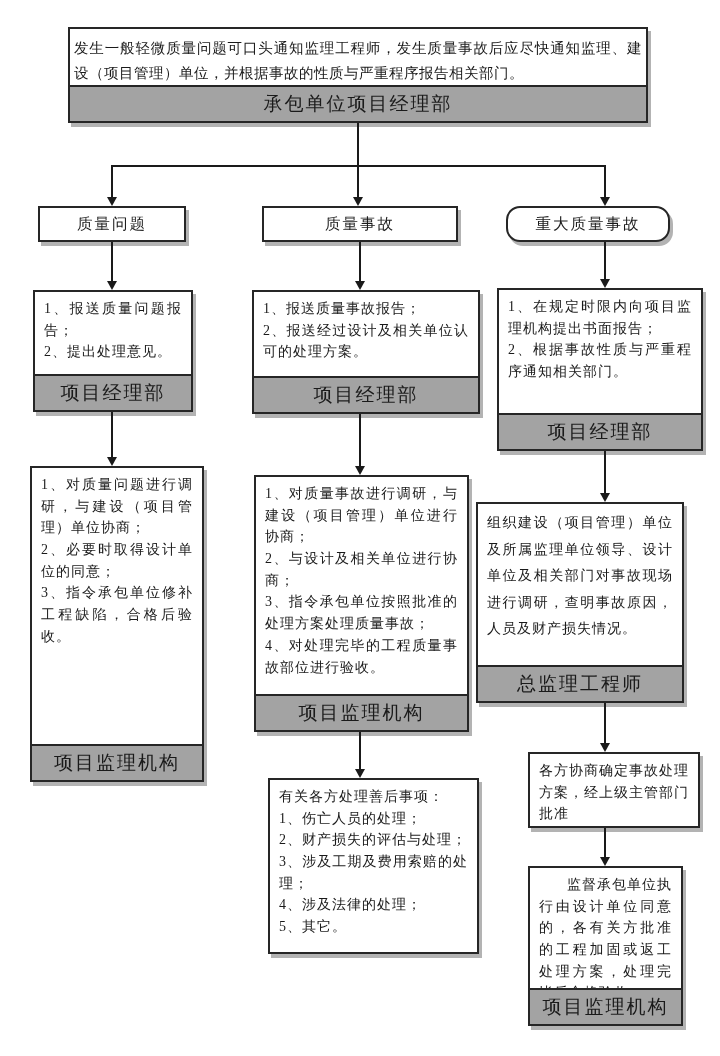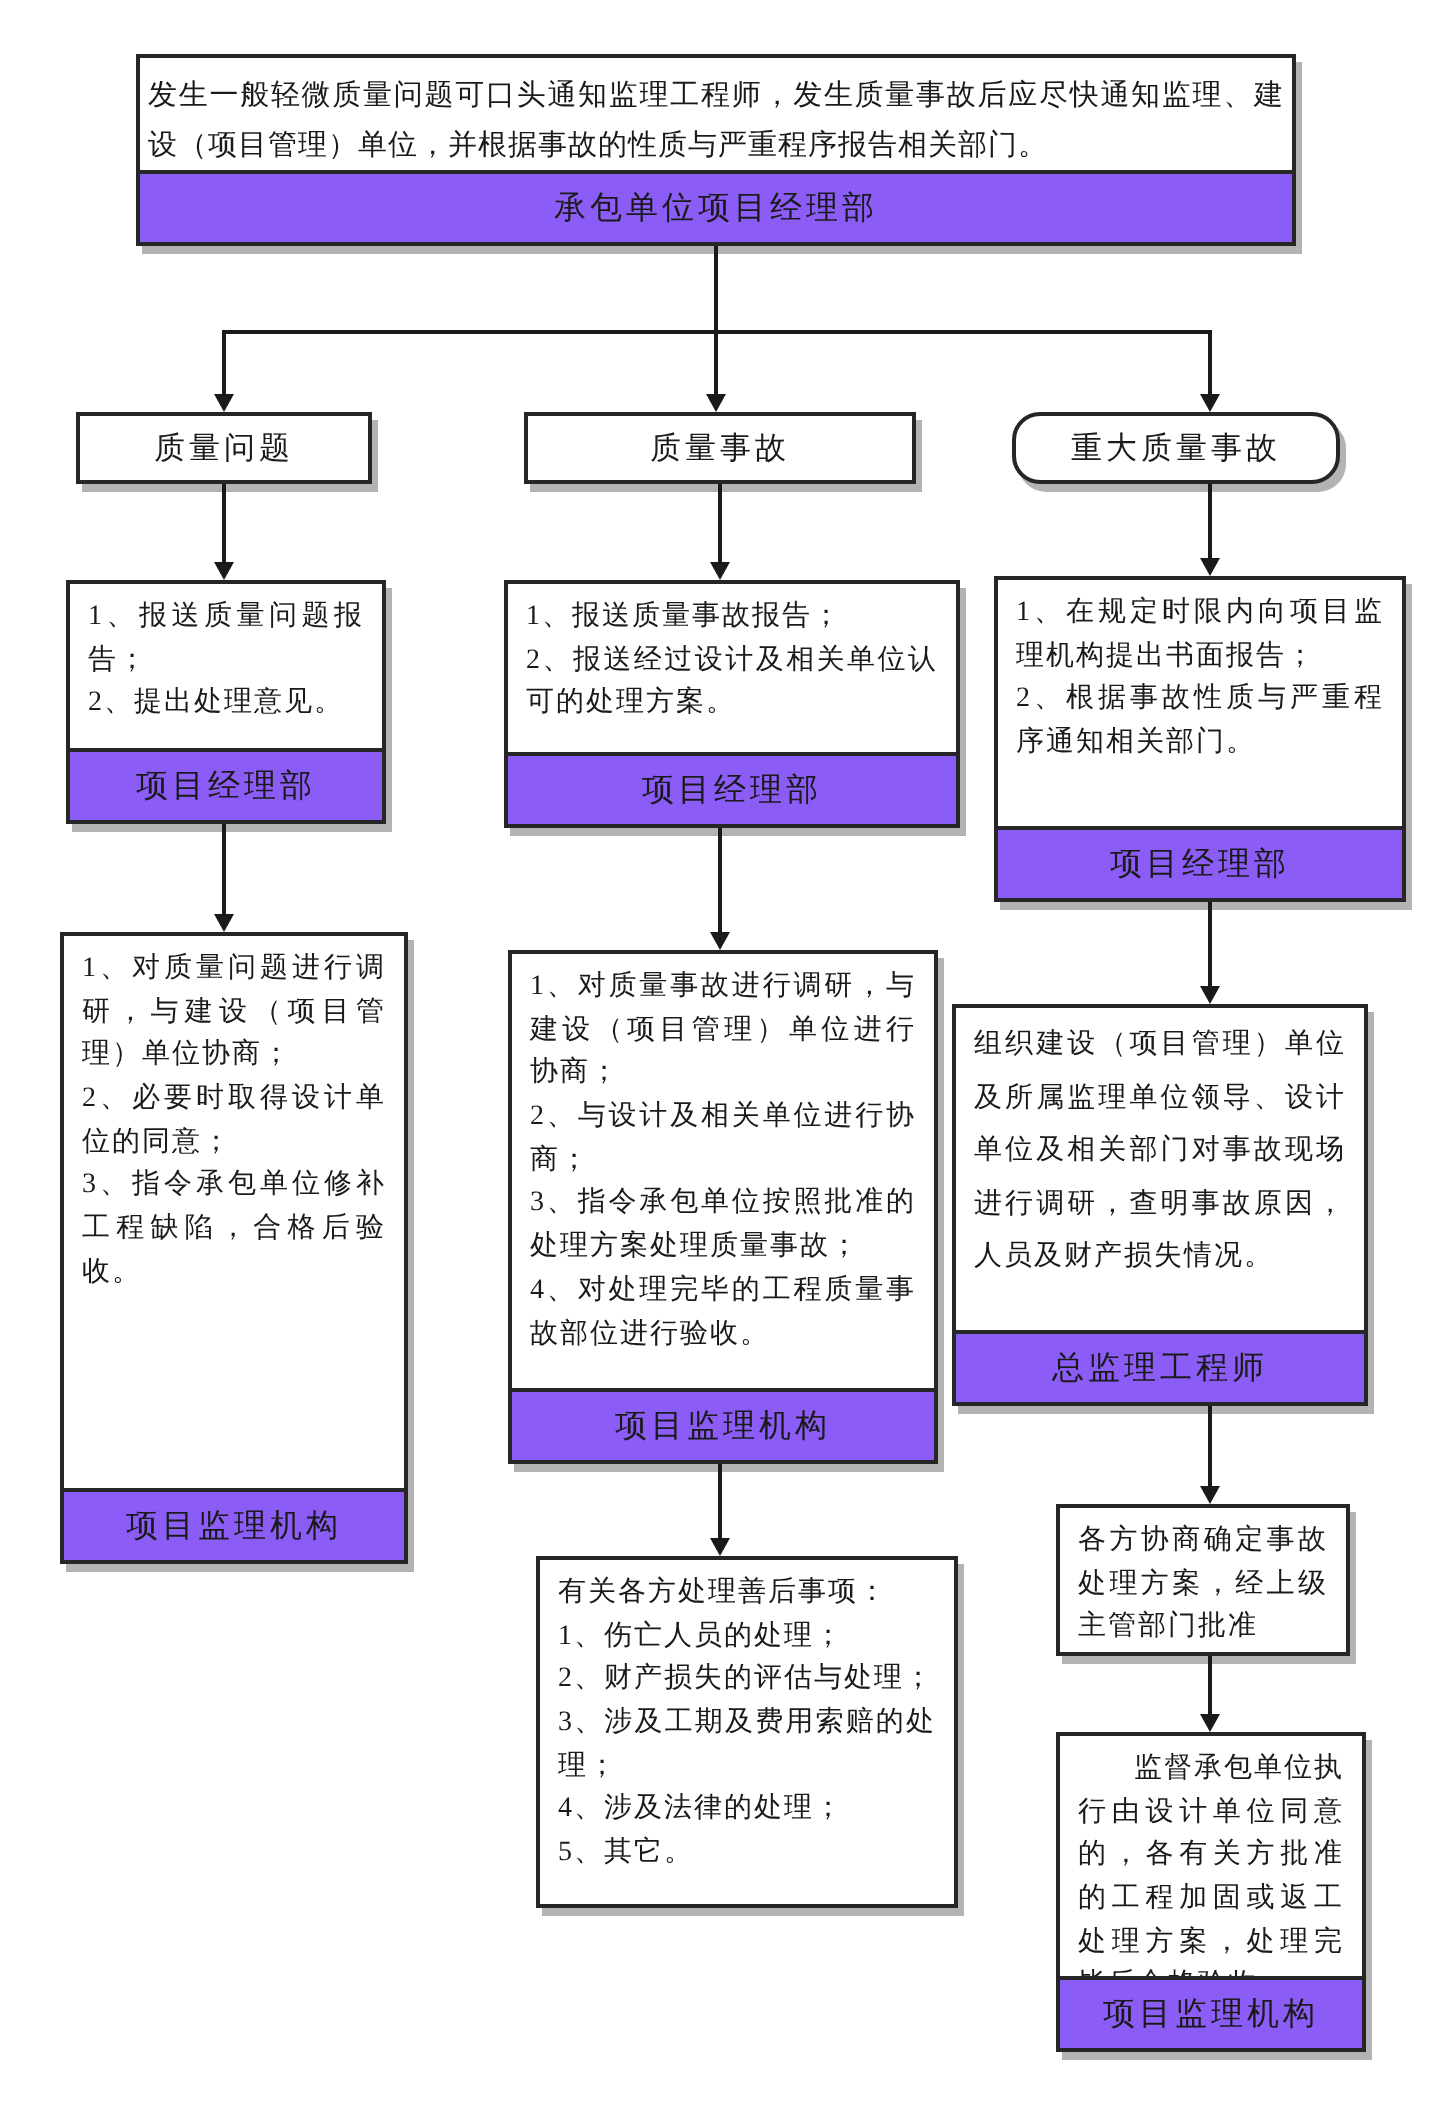--- a/index.html
+++ b/index.html
@@ -17,23 +17,23 @@
     font-size:14px;line-height:1.55;letter-spacing:1px;
     text-align:justify;
   }
   .noowner .bt{bottom:0;}
   .bt p{margin:0;}
   .bt p.ind{text-indent:2em;}
   .loose .bt{line-height:1.9;}
   .toptext{font-size:14.5px;letter-spacing:0.5px;padding:7px 4px;line-height:1.72;}
   .owner{
     position:absolute;left:0;right:0;bottom:0;height:34px;
-    background:#8b5cf6;border-top:2px solid #262626;
+    background:#a3a3a3;border-top:2px solid #262626;
     display:flex;align-items:center;justify-content:center;
-    font-size:16px;letter-spacing:2px;
+    font-size:19px;letter-spacing:2px;
   }
   .hdr{
     display:flex;align-items:center;justify-content:center;
     font-size:15.5px;letter-spacing:2px;
   }
   .vline{position:absolute;width:2px;background:#1a1a1a;}
   .hline{position:absolute;height:2px;background:#1a1a1a;}
   .ahead{
     position:absolute;width:0;height:0;
     border-left:5.5px solid transparent;border-right:5.5px solid transparent;
@@ -142,21 +142,21 @@
     <div class="bt">
       <p>有关各方处理善后事项：</p>
       <p>1、伤亡人员的处理；</p>
       <p>2、财产损失的评估与处理；</p>
       <p>3、涉及工期及费用索赔的处理；</p>
       <p>4、涉及法律的处理；</p>
       <p>5、其它。</p>
     </div>
   </div>
 
-  <div class="box noowner" style="left:528px;top:752px;width:147px;height:76px;">
+  <div class="box noowner" style="left:528px;top:752px;width:172px;height:76px;">
     <div class="bt">
       <p>各方协商确定事故处理方案，经上级主管部门批准</p>
     </div>
   </div>
 
   <div class="vline" style="left:604px;top:828px;height:29px;"></div>
   <div class="ahead" style="left:599.5px;top:857px;"></div>
 
   <div class="box" style="left:528px;top:866px;width:155px;height:160px;">
     <div class="bt">

